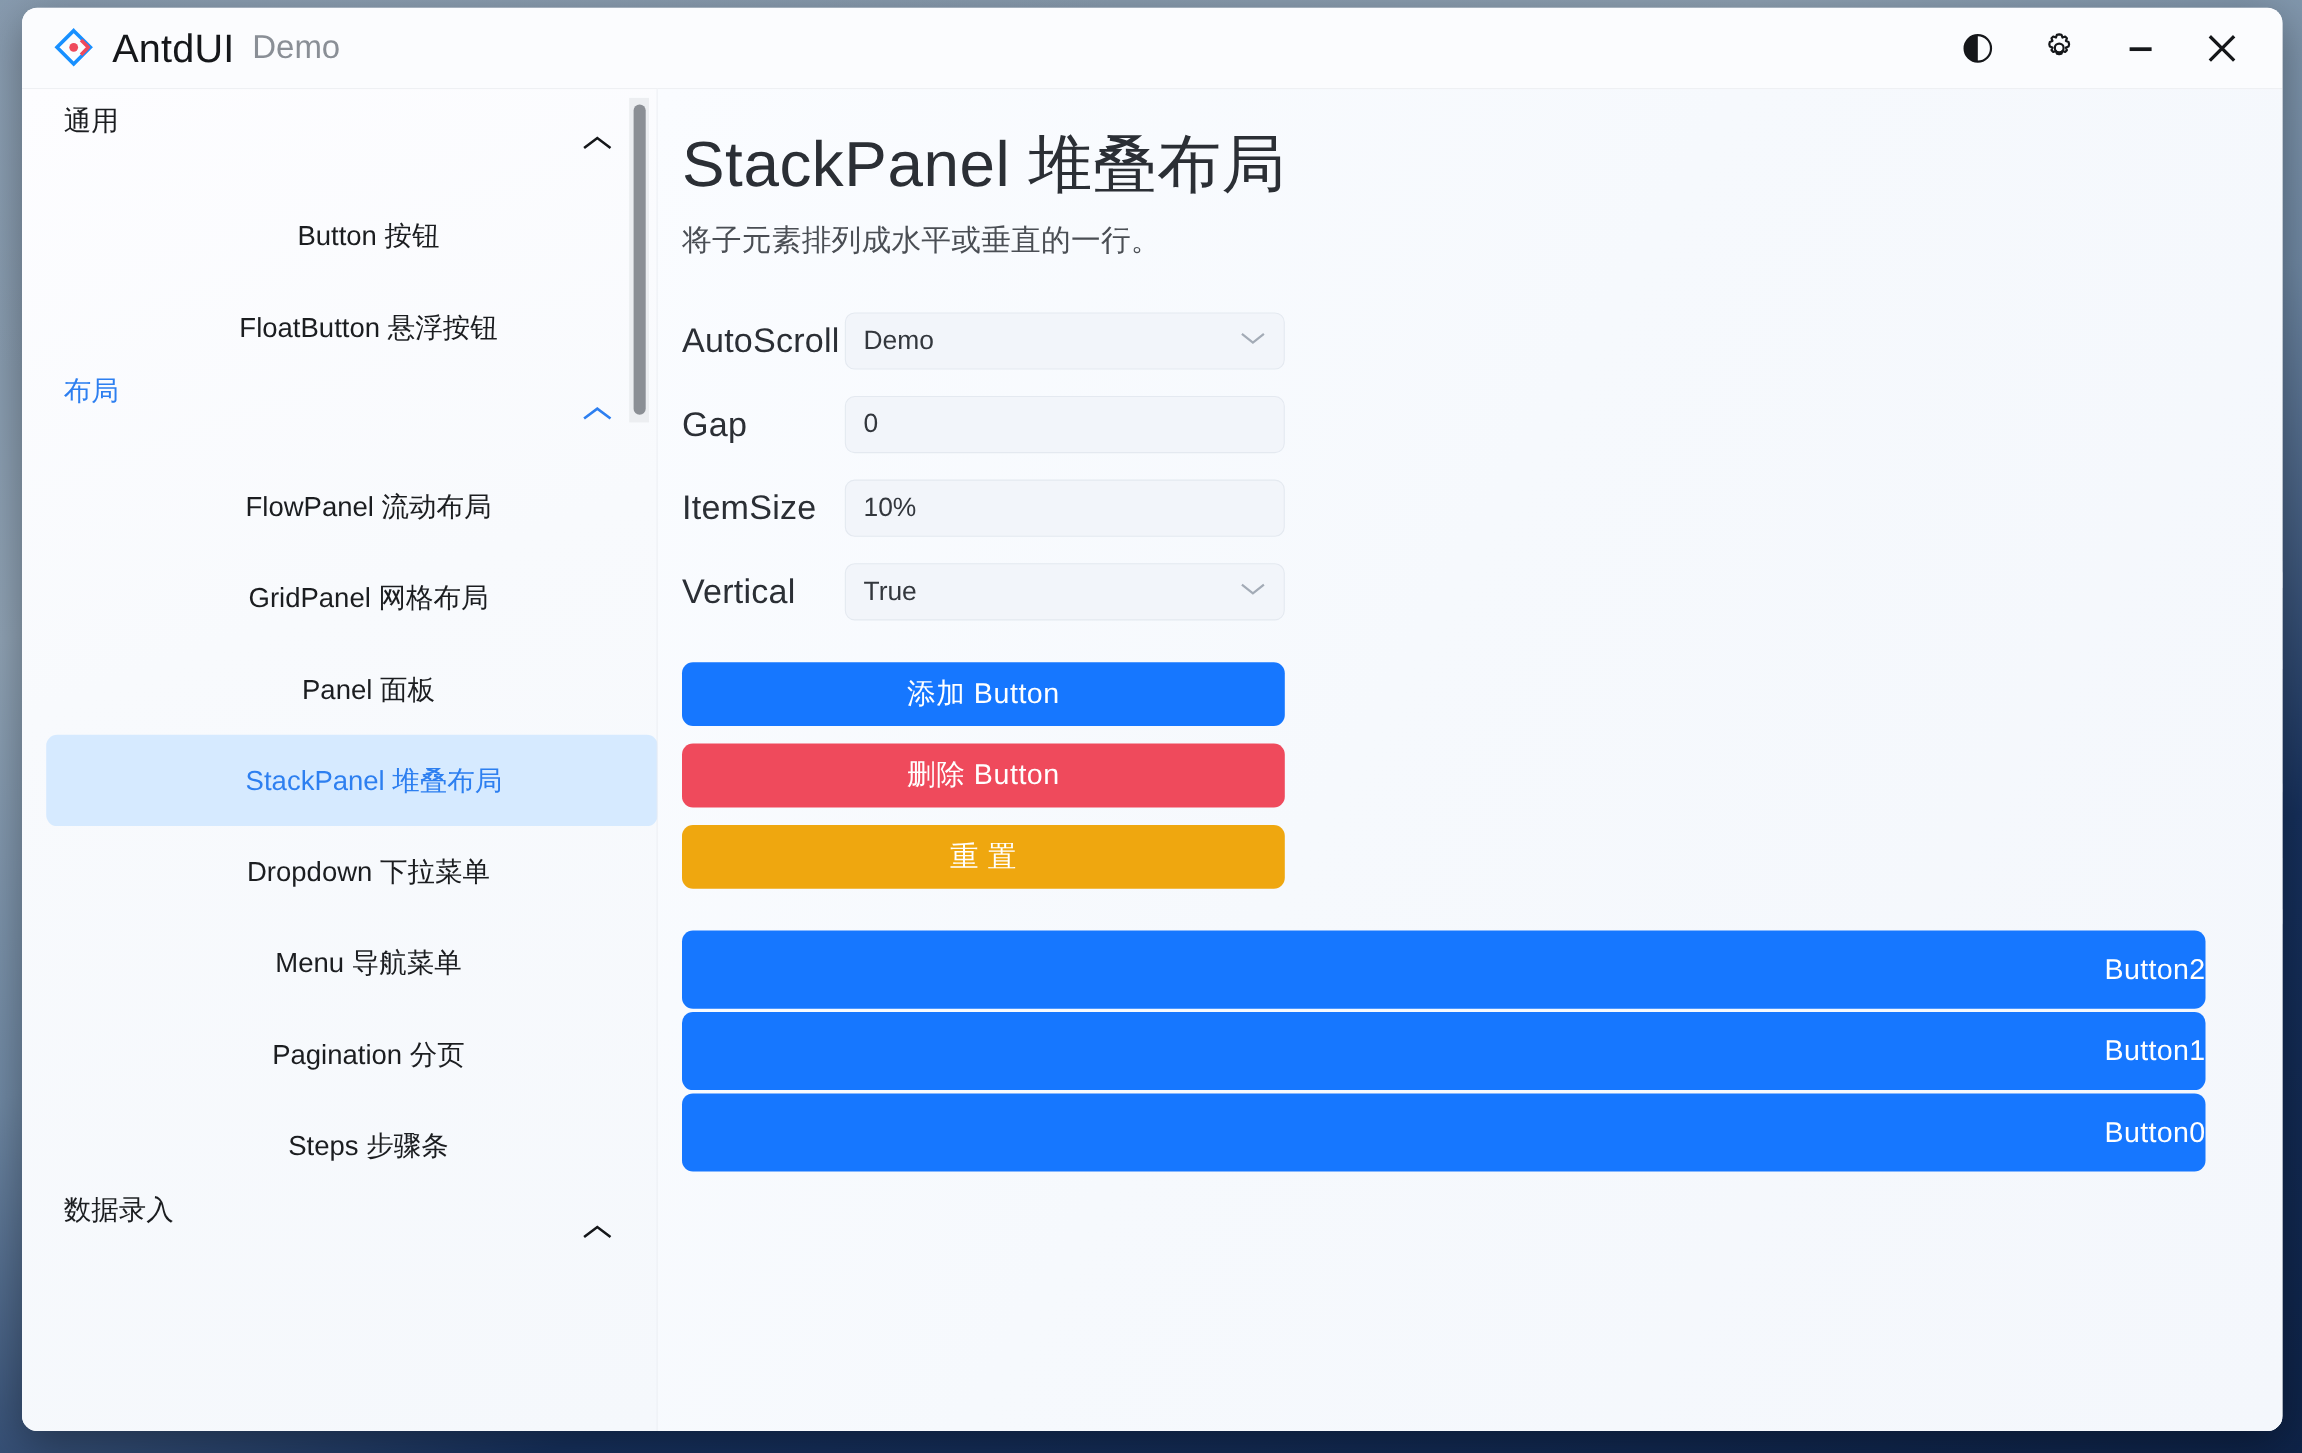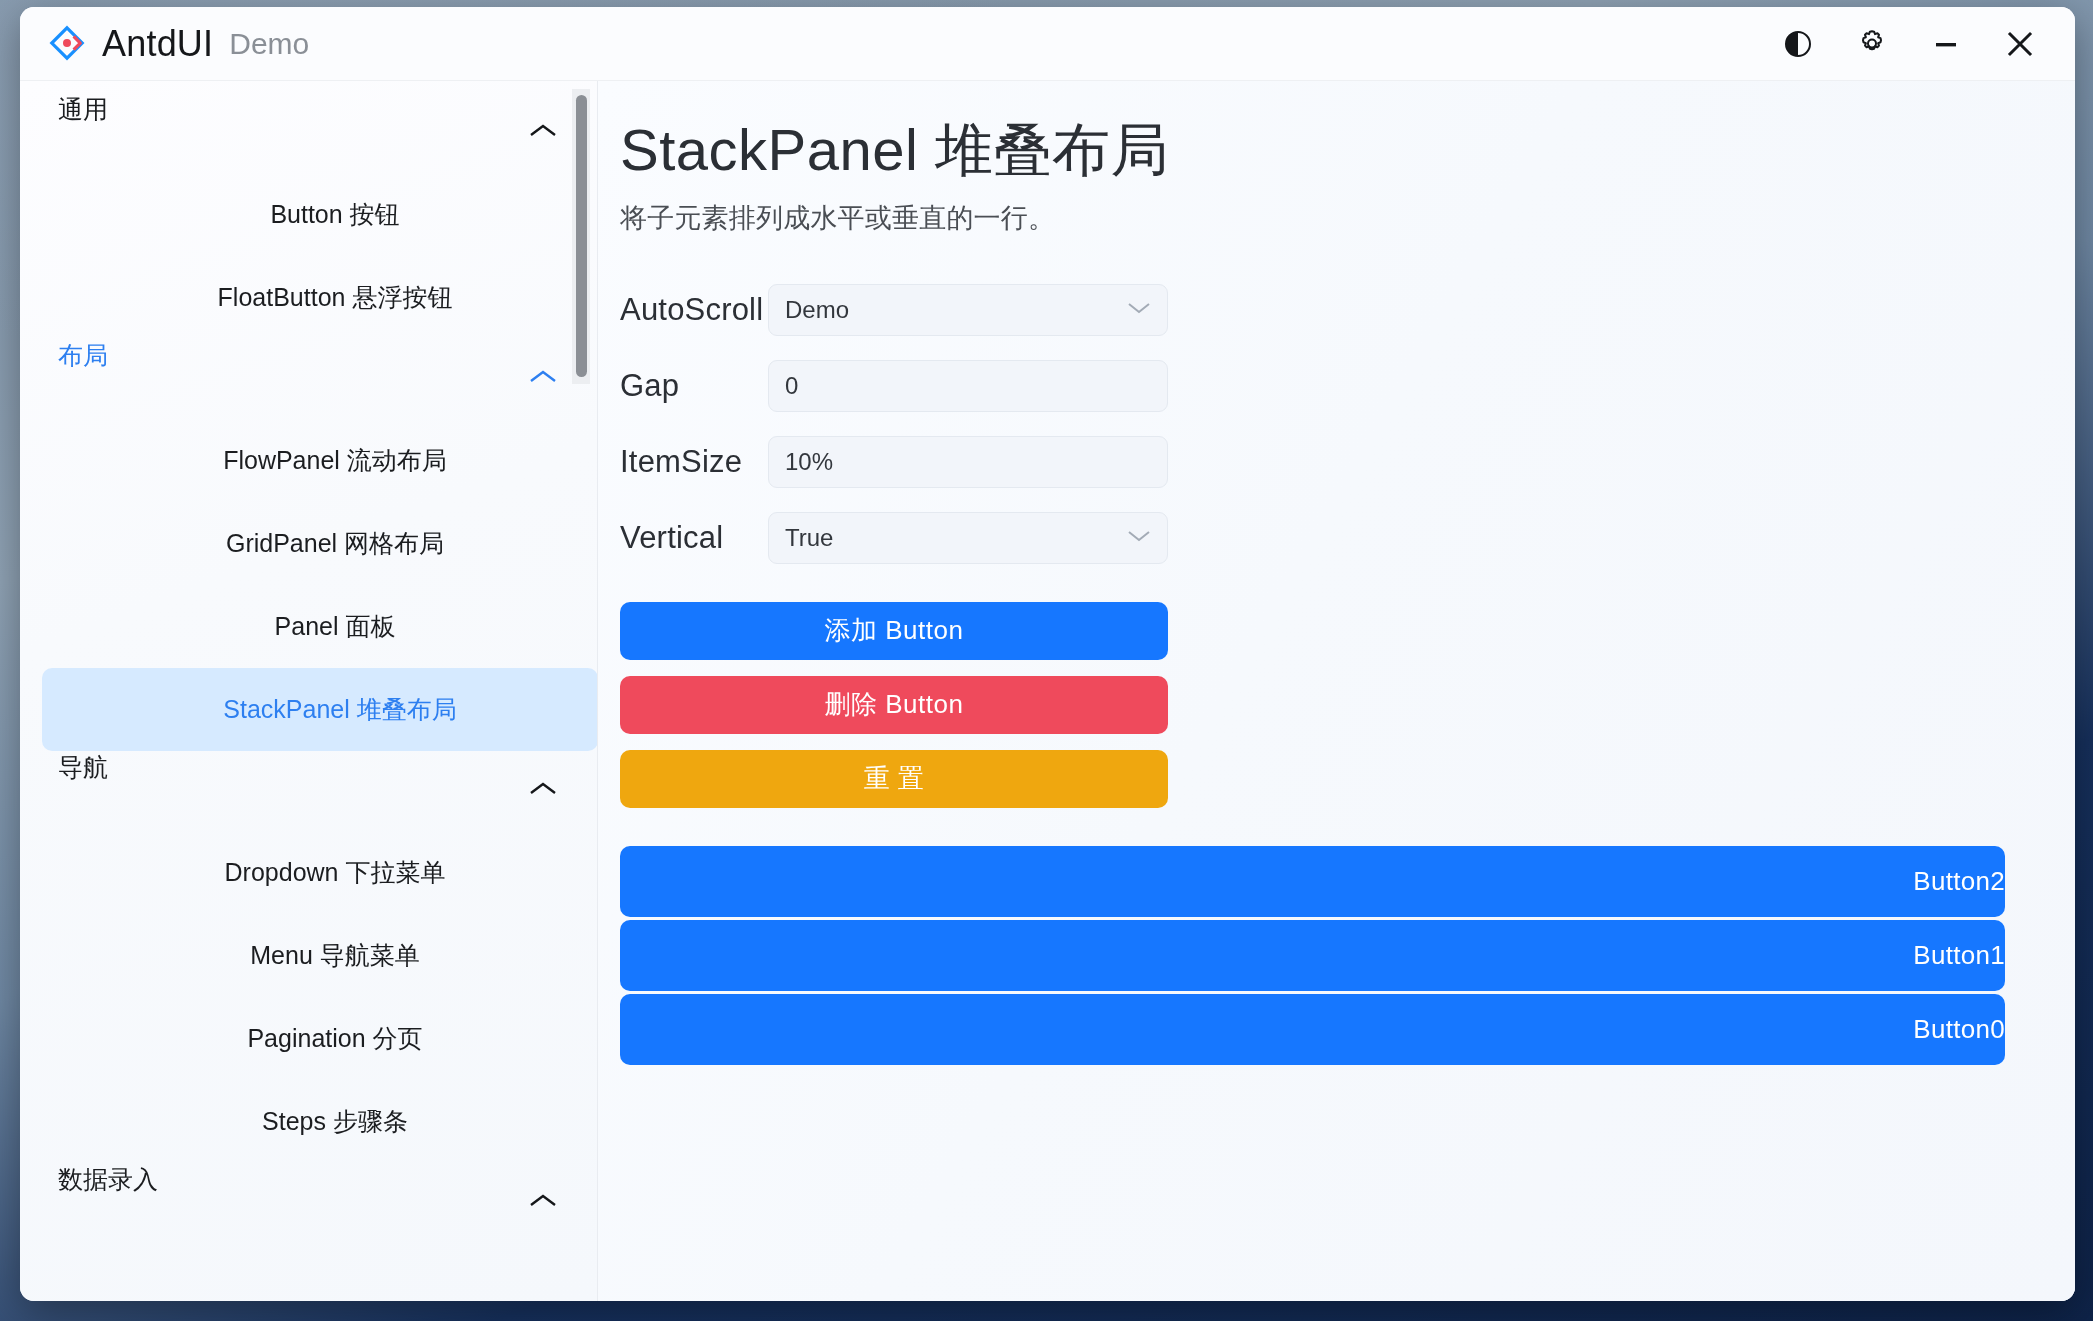--- a/index.html
+++ b/index.html
@@ -271,28 +271,20 @@
         <div class="sb-item">
           <span class="il">GridPanel 网格布局</span>
         </div>
         <div class="sb-item">
           <span class="il">Panel 面板</span>
         </div>
         <div class="sb-item selected">
           <span class="il">StackPanel 堆叠布局</span>
         </div>
 
-        <div class="sb-group">
-          <span class="gl">导航</span>
-          <span class="chev">
-            <svg width="30" height="18" viewBox="0 0 30 18">
-                <path d="M3 13 L15 4 L27 13" fill="none" stroke="#15171a" stroke-width="2.4"></path>
-              </svg>
-          </span>
-        </div>
         <div class="sb-item">
           <span class="il">Dropdown 下拉菜单</span>
         </div>
         <div class="sb-item">
           <span class="il">Menu 导航菜单</span>
         </div>
         <div class="sb-item">
           <span class="il">Pagination 分页</span>
         </div>
         <div class="sb-item">

